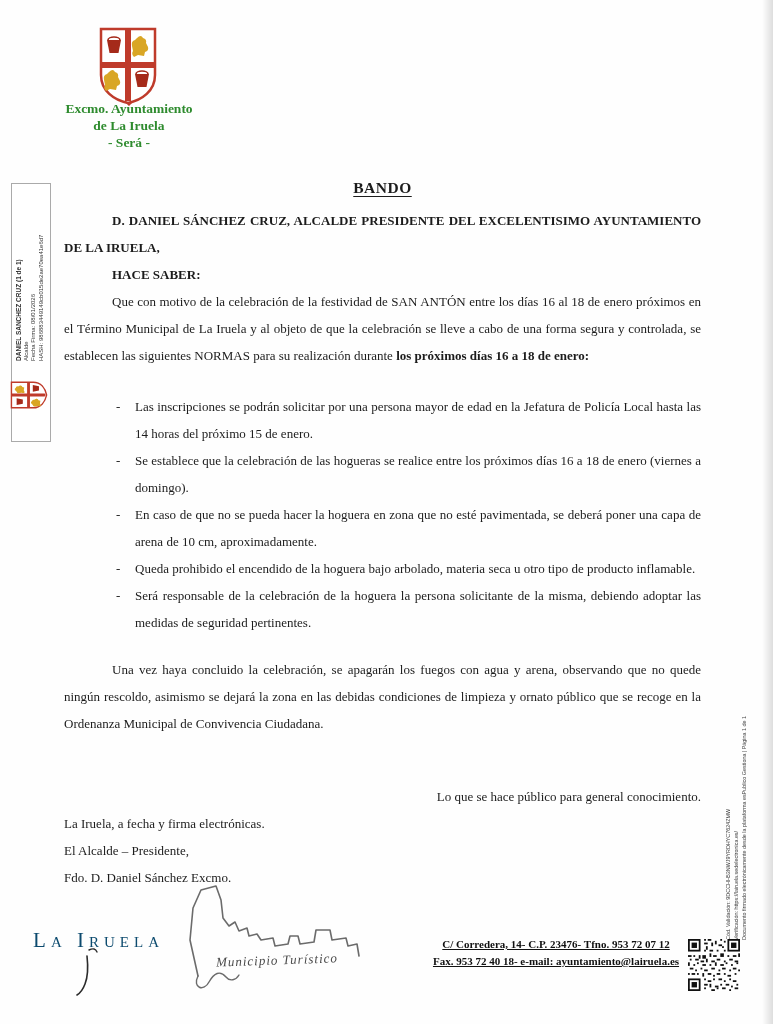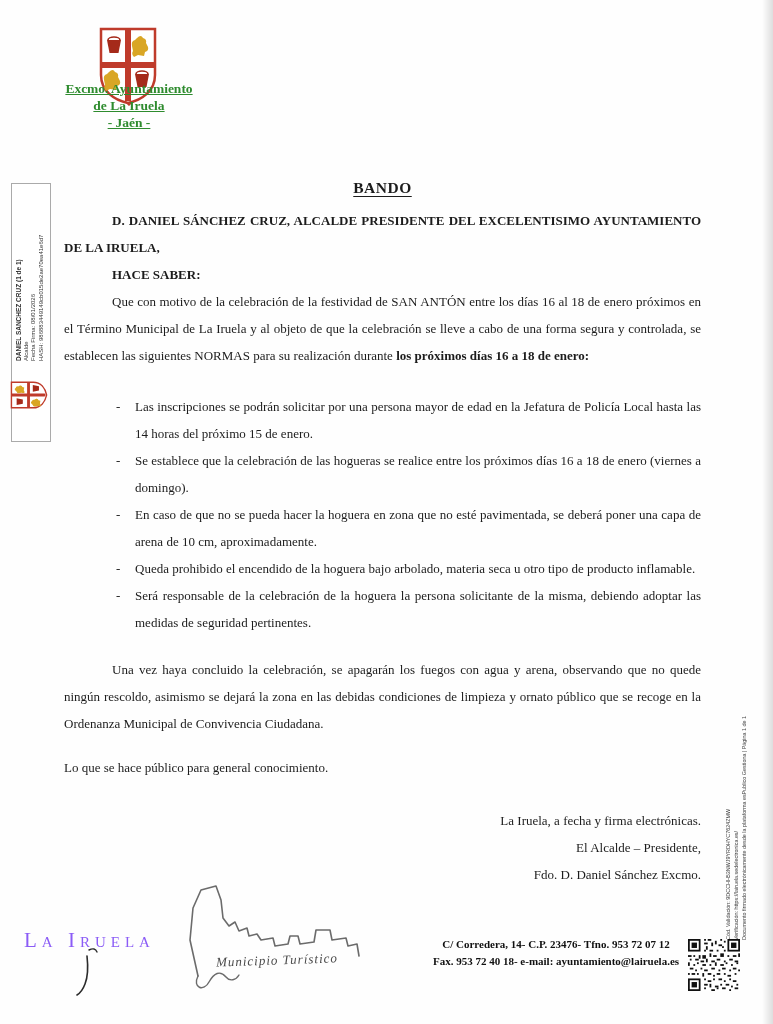--- a/index.html
+++ b/index.html
@@ -19,24 +19,23 @@
     margin:0 auto;
   }
   .page-edge-shadow{
     position:absolute;right:0;top:0;width:11px;height:100%;
     background:linear-gradient(to right,rgba(0,0,0,0),rgba(0,0,0,0.13));
     pointer-events:none;
   }
   
   .crest{position:absolute;left:97px;top:26px;}
   .org-name{
-    position:absolute;left:40px;top:80px;width:178px;
+    position:absolute;left:40px;top:100px;width:178px;
     text-align:center;font-weight:bold;font-size:13.5px;line-height:17px;
     color:var(--header-green);
-    text-decoration:underline;
   }
   
   .left-strip{
     position:absolute;left:11px;top:183px;width:40px;height:259px;
     border:1px solid #aaa;background:#fff;
   }
   .left-strip-text{
     position:absolute;left:15px;top:361px;width:172px;height:32px;
     transform:rotate(-90deg);transform-origin:top left;
     font-family:"Liberation Sans","DejaVu Sans",sans-serif;
@@ -69,38 +68,38 @@
   .norms{
     margin-top:24px;margin-left:50px;list-style:none;
   }
   .norms li{
     position:relative;padding-left:21px;text-align:justify;
   }
   .norms li::before{
     content:"-";position:absolute;left:2px;top:0;
   }
   .closing{margin-top:20px;text-align:justify;text-indent:48px;}
-  .public-notice{margin-top:17px;text-align:left;}
-  .signature{margin-top:26px;text-align:right;}
+  .public-notice{margin-top:46px;text-align:right;}
+  .signature{text-align:left;}
   
   .wordmark{
-    position:absolute;left:24px;top:928px;width:140px;text-align:left;
-    font-variant:small-caps;font-size:21px;letter-spacing:5px;color:#8b5cf6;
+    position:absolute;left:24px;top:928px;width:140px;text-align:right;
+    font-variant:small-caps;font-size:21px;letter-spacing:5px;color:#0c4a6e;
     line-height:24px;
   }
   .wordmark-tail{position:absolute;left:75px;top:948px;}
   .castle{position:absolute;left:176px;top:878px;}
   .tourism-script{
     position:absolute;left:216px;top:952px;width:150px;
     font-style:italic;font-size:13px;letter-spacing:1px;color:#4a4a4a;
     transform:rotate(-2deg);white-space:nowrap;
   }
   .contact{
     position:absolute;left:408px;top:936px;width:296px;text-align:center;
-    font-weight:bold;font-size:11px;line-height:17px;color:#111;
+    font-weight:bold;font-size:11px;line-height:17px;color:#111;text-decoration:underline;
   }
   .qr{position:absolute;left:688px;top:938px;}
 </style>
 </head>
 <body>
 
 <div class="page">
   <div class="page-edge-shadow"></div>
 
   <div class="crest">
@@ -118,21 +117,21 @@
       <path d="M12,46 q4,-4 6,0 q4,1 3,5 l2,4 q1,4 -3,5 l-1,4 l-6,-1 l-4,2 q-3,-3 -1,-6 l-1,-5 q-1,-5 3,-6 z" fill="#d9a625"></path>
 
       <path d="M38,48 h14 l-2.5,13 h-9 z" fill="#a52a1a"></path>
       <path d="M39,48 a6,3 0 0 1 12,0" fill="none" stroke="#a52a1a" stroke-width="1.6"></path>
       <path d="M29,76 l3,3 l3,-3" fill="none" stroke="#bf3b2b" stroke-width="1.5"></path>
     </svg>
   </div>
   <div class="org-name">
     <div>Excmo. Ayuntamiento</div>
     <div>de La Iruela</div>
-    <div>- Jaén -</div>
+    <div>- Será -</div>
   </div>
 
   <div class="left-strip"></div>
   <div class="left-strip-text">
     <div class="l1">DANIEL SANCHEZ CRUZ (1 de 1)</div>
     <div>Alcalde</div>
     <div>Fecha Firma: 08/01/2026</div>
     <div>HASH: 986883449149cb015de2ae70ea41e6d7</div>
   </div>
   <div class="strip-crest">

